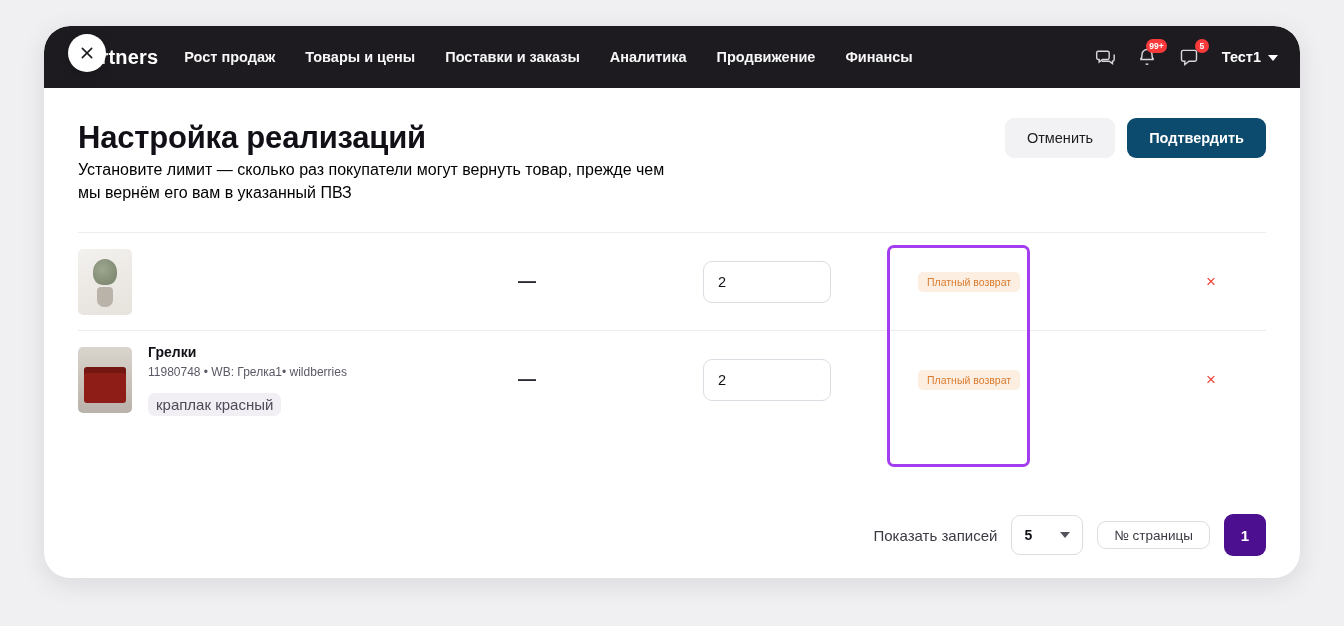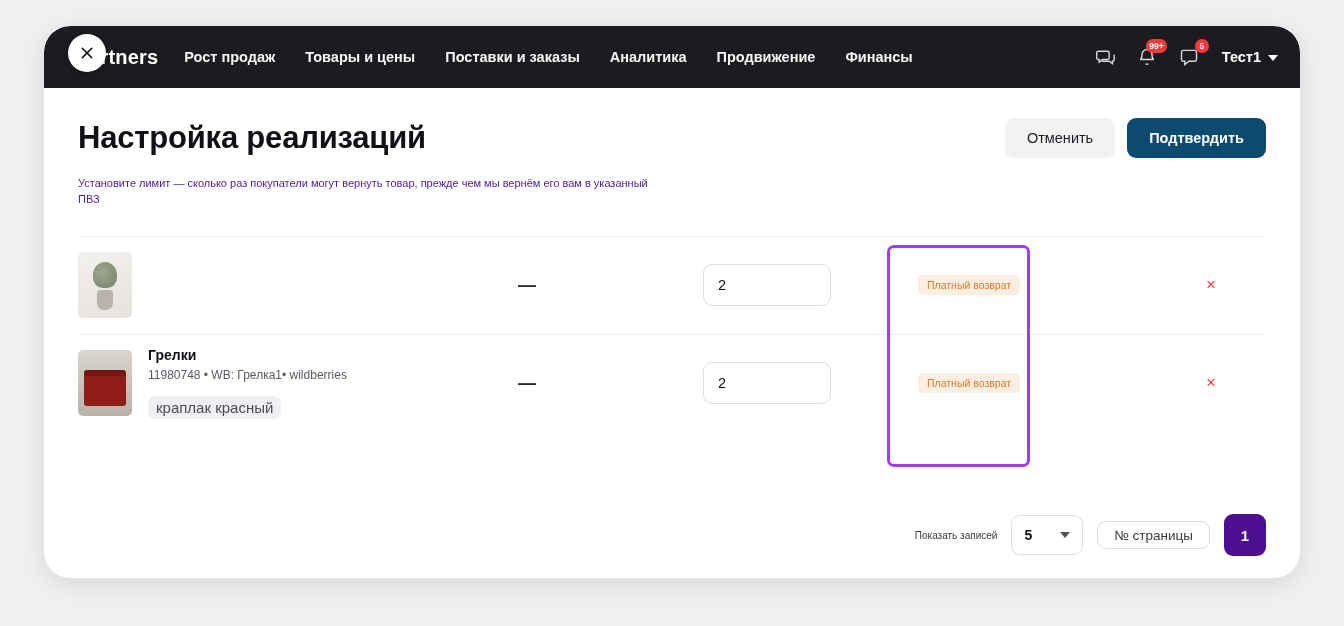--- a/index.html
+++ b/index.html
@@ -161,24 +161,23 @@
     font-family: inherit;
     cursor: pointer;
     padding: 0 22px;
     height: 40px;
     white-space: nowrap;
   }
   .btn-secondary { background: #f2f2f4; color: #1d1b20; }
   .btn-primary { background: #0c4a6e; color: #ffffff; font-weight: bold; }
 
   .subtitle {
-    margin-top: 18px;
-    font-size: 11px;
+    font-size: 16px;
     line-height: 1.45;
-    color: #4c1d95;
+    color: #000000;
     max-width: 590px;
   }
 
   
   .table { margin-top: 28px; width: 100%; }
   .thead {
     display: flex;
     align-items: center;
     font-size: 11.5px;
     color: #85818f;
@@ -331,21 +330,21 @@
 
   
   .footer {
     position: absolute;
     right: 34px;
     bottom: 22px;
     display: flex;
     align-items: center;
     gap: 14px;
   }
-  .footer-label { font-size: 10px; color: #3d3a44; }
+  .footer-label { font-size: 15px; color: #3d3a44; }
   .select {
     display: flex;
     align-items: center;
     justify-content: space-between;
     gap: 10px;
     width: 72px;
     height: 40px;
     border: 1px solid #dedce3;
     border-radius: 9px;
     padding: 0 12px;

